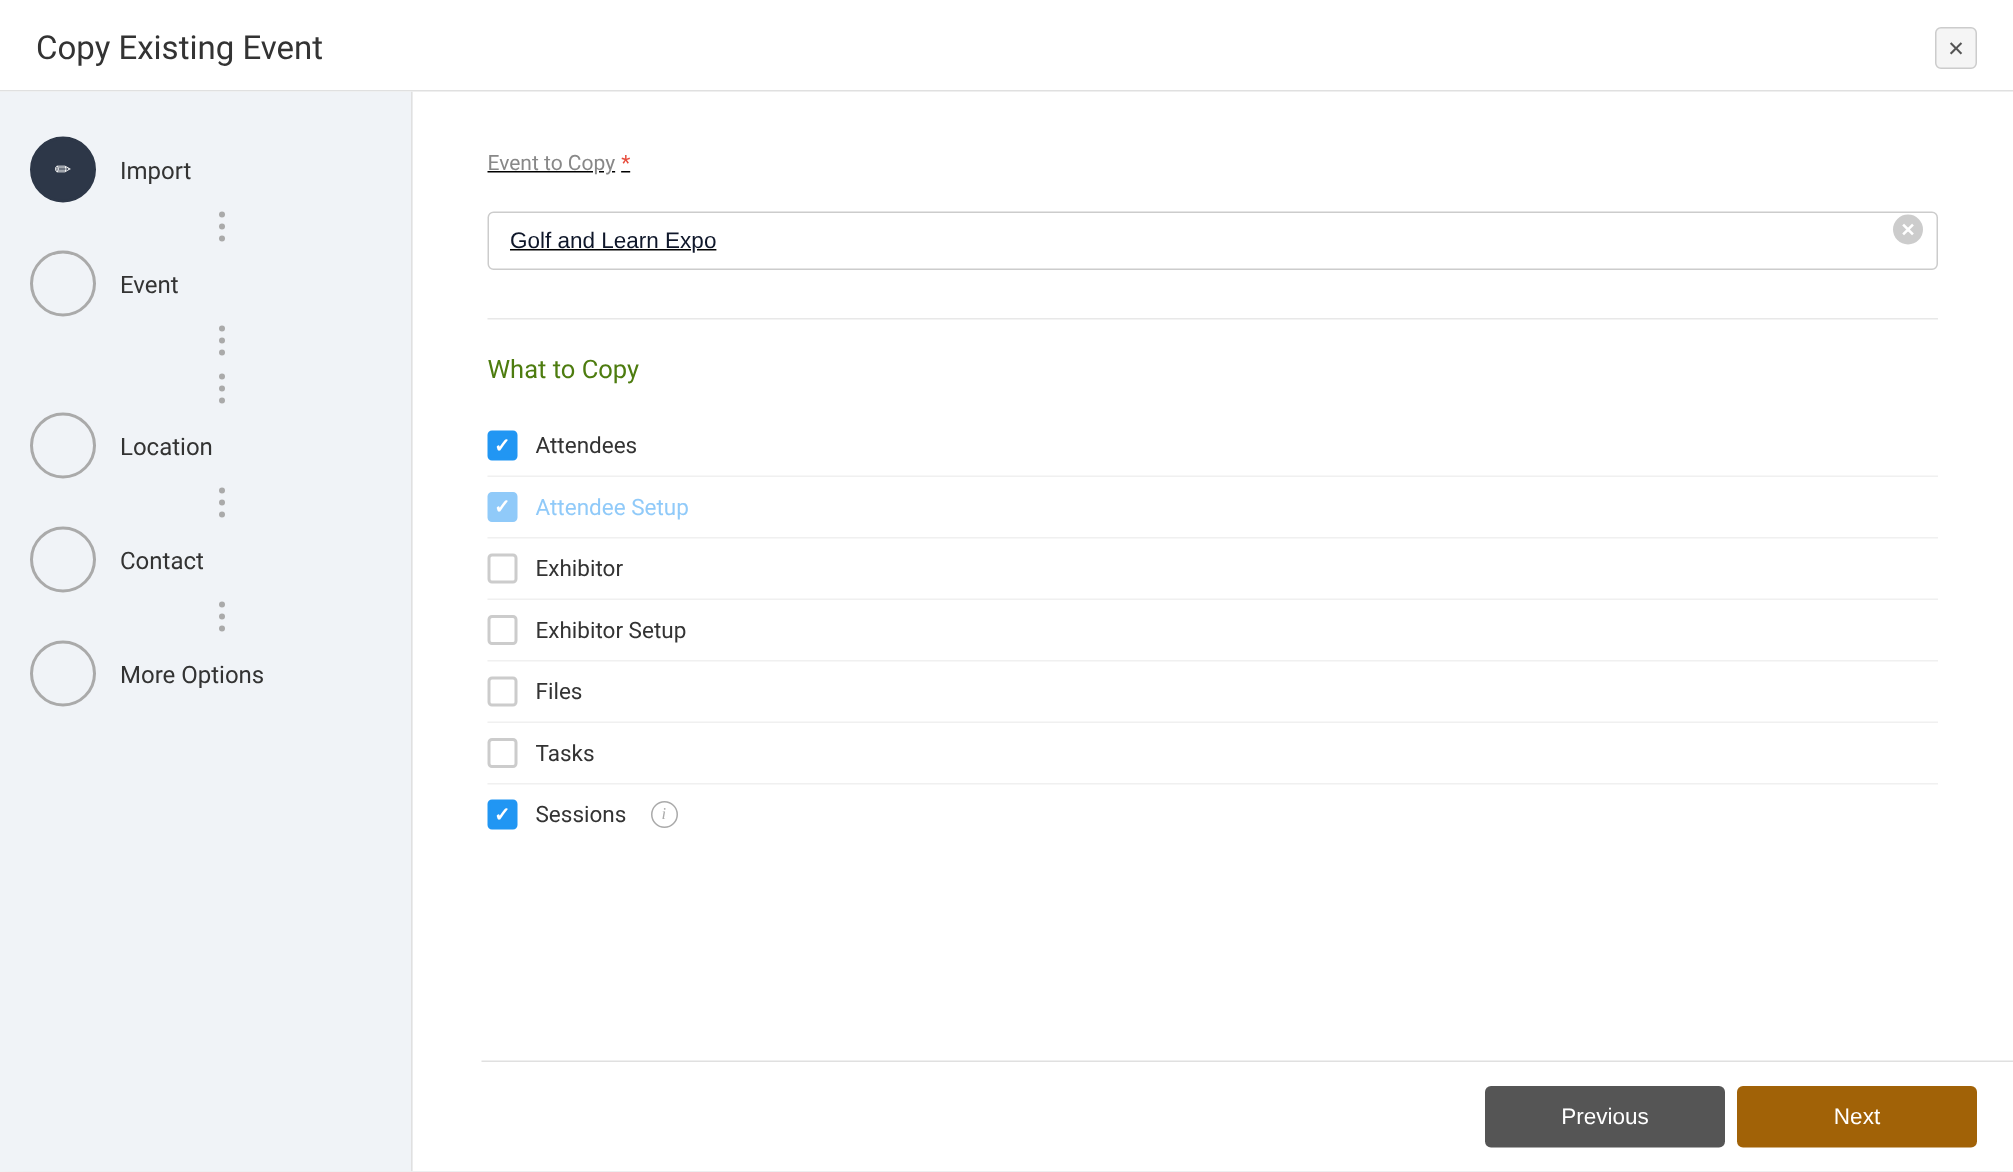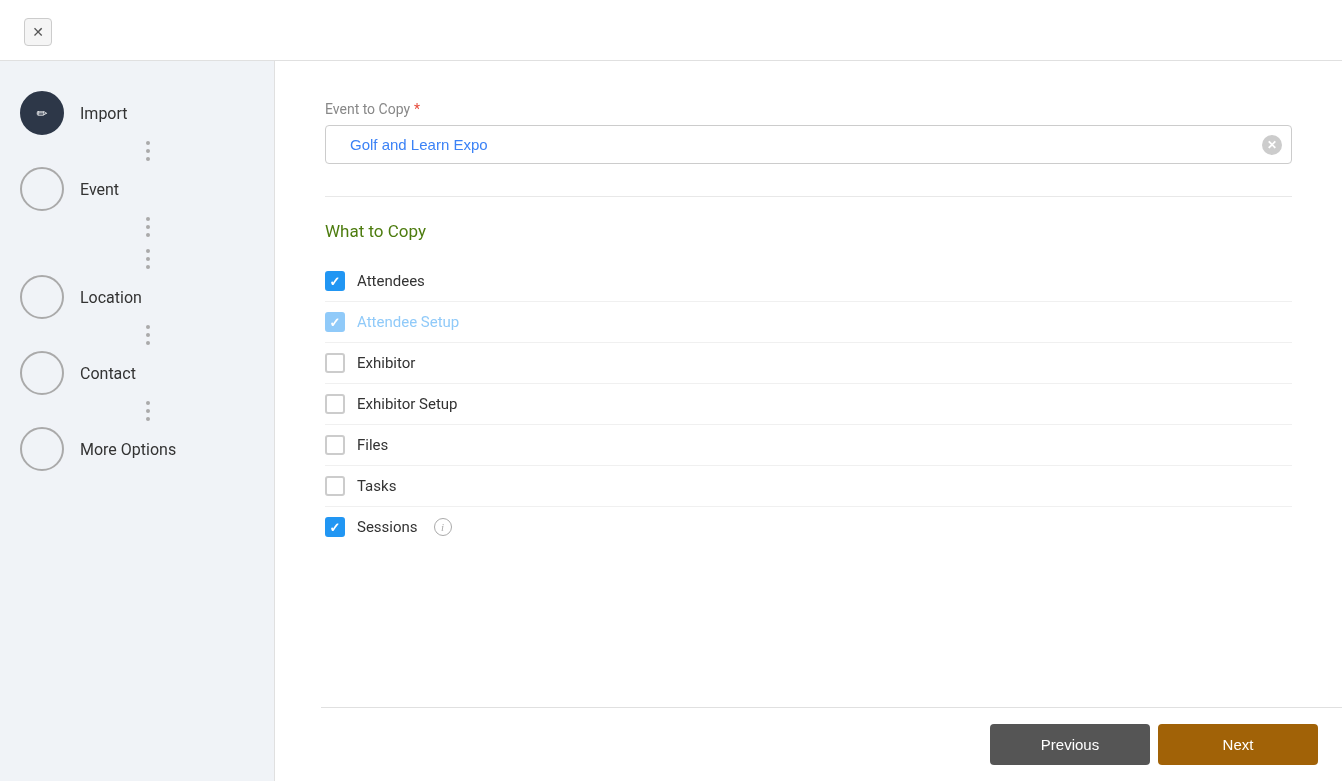--- a/index.html
+++ b/index.html
@@ -104,46 +104,48 @@
       flex-direction: column;
       overflow: hidden;
     }
     .form-area {
       flex: 1;
       padding: 40px 50px;
       overflow-y: auto;
     }
     .field-group {
       margin-bottom: 32px;
+      text-decoration: underline;
     }
     .field-label {
       font-size: 14px;
       color: #888;
       margin-bottom: 8px;
       display: flex;
       align-items: center;
       gap: 4px;
     }
     .field-label .required {
       color: #e74c3c;
     }
     .input-wrapper {
       position: relative;
       display: flex;
       align-items: center;
     }
     .event-input {
       width: 100%;
-      padding: 10px 40px 10px 24px;
+      padding: 10px 40px 10px 14px;
       border: 1px solid #ccc;
       border-radius: 4px;
       font-size: 15px;
-      color: #3b82f6;
+      color: #0f172a;
       background: #fff;
       outline: none;
+      margin-top: 16px;
     }
     .clear-button {
       position: absolute;
       right: 10px;
       background: none;
       border: none;
       cursor: pointer;
       color: #999;
       font-size: 16px;
       display: flex;
@@ -262,20 +264,21 @@
       padding: 6px 0;
       gap: 4px;
     }
   </style>
 </head>
 <body>
 
 <div class="dialog">
 
   <div class="dialog-header">
+    <span class="dialog-title">Copy Existing Event</span>
     <button class="close-button">✕</button>
   </div>
 
   <div class="dialog-body">
 
     <div class="sidebar">
 
       <div class="step-item">
         <div class="step-circle active">✏</div>
         <span class="step-label">Import</span>

